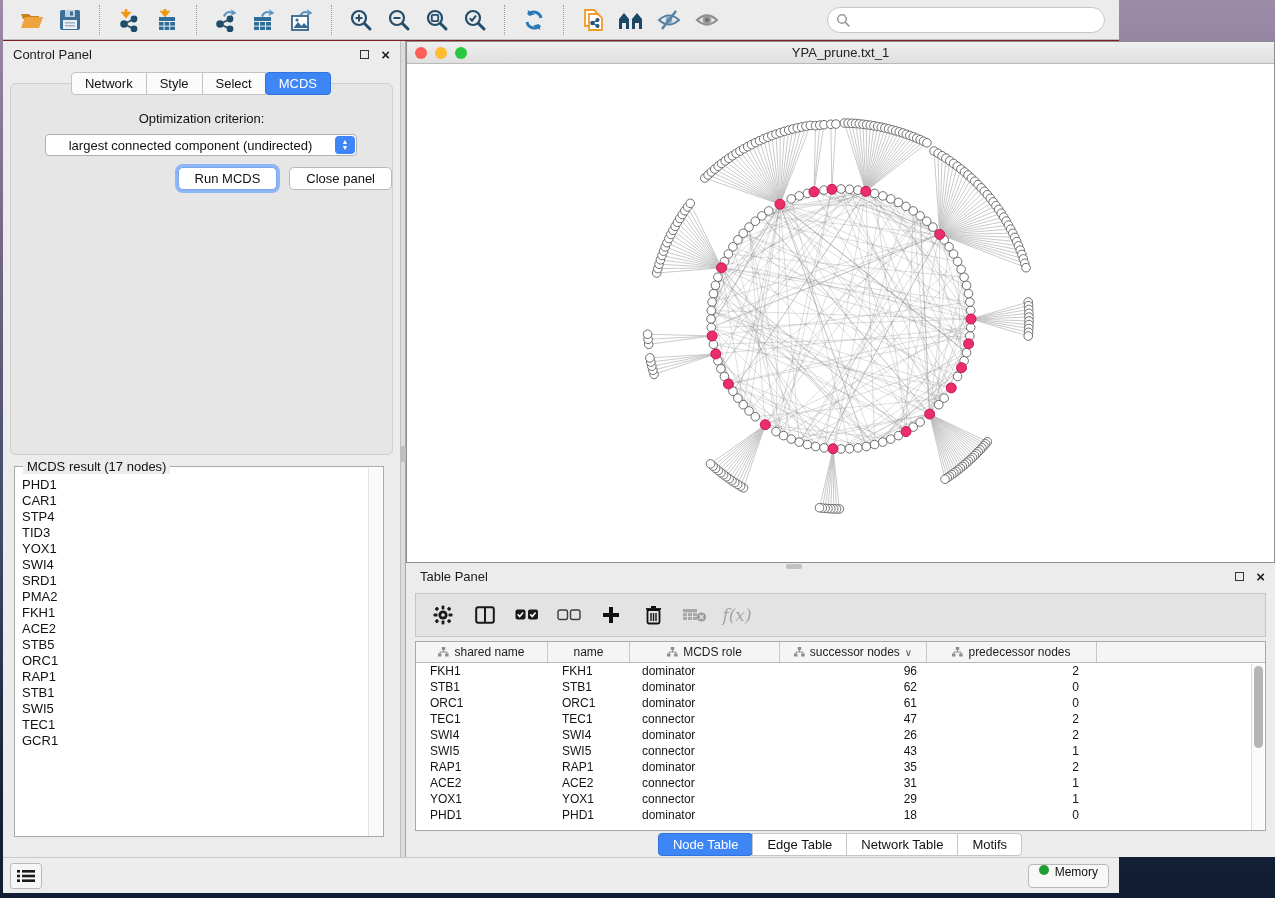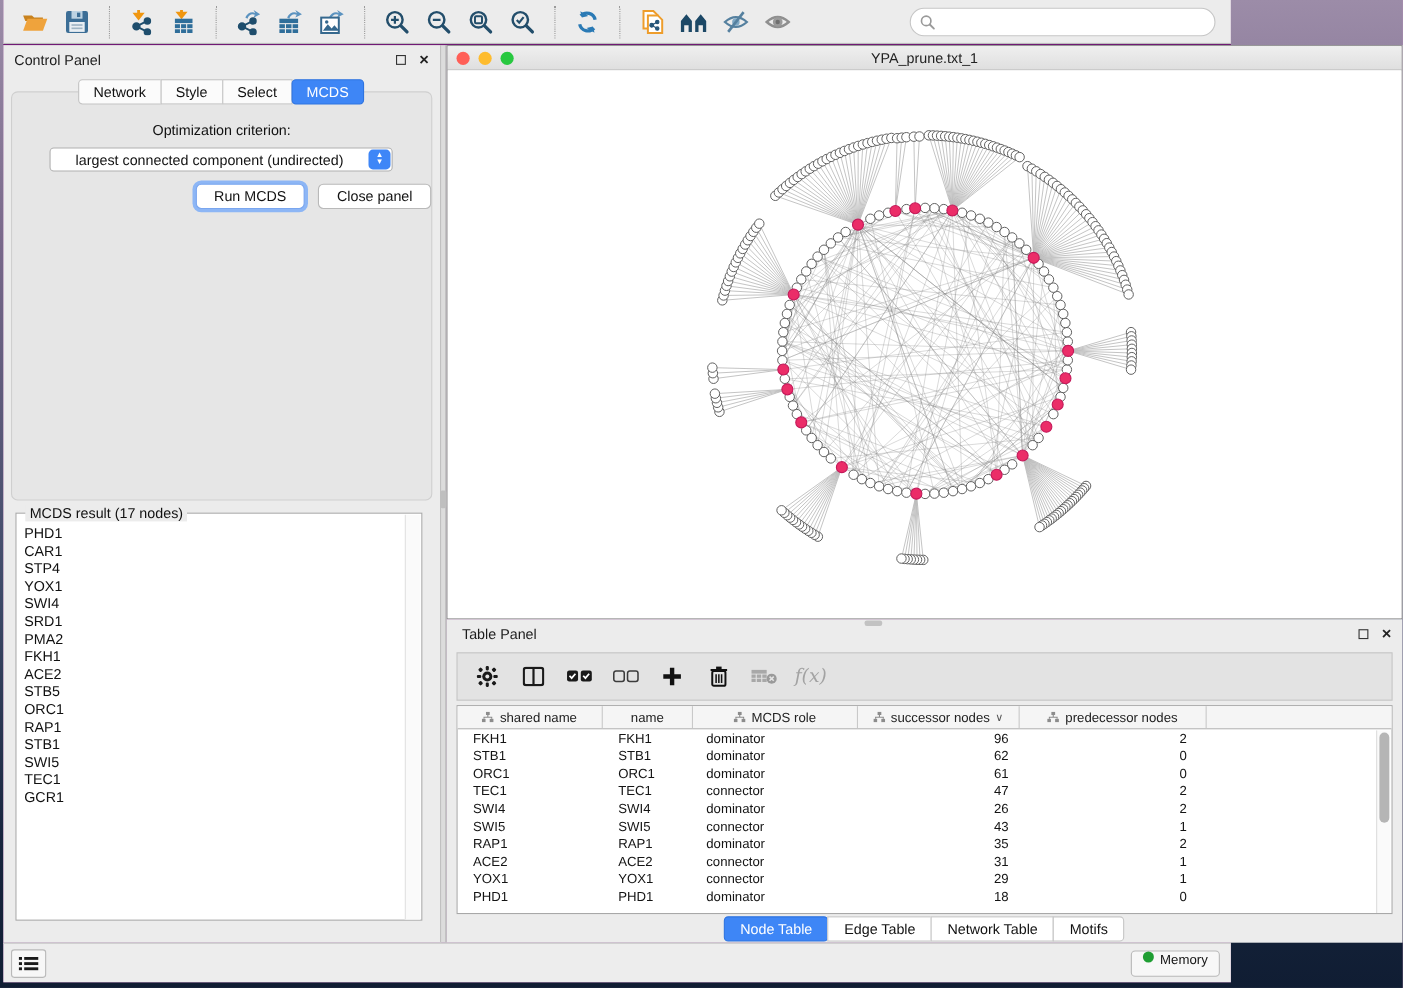--- a/index.html
+++ b/index.html
@@ -1,19 +1,19 @@
 <!DOCTYPE html>
 <html><head>
 <meta charset="utf-8">
 <style>
   * { margin:0; padding:0; box-sizing:border-box; }
   html,body { width:1275px; height:898px; overflow:hidden;
     font-family:"Liberation Sans", sans-serif;
     background:linear-gradient(180deg,#9c8ca8 0%,#78688a 25%,#3d4a68 60%,#17253e 85%,#101d33 100%); }
-  .window { position:absolute; left:3px; top:0; width:1116px; height:893px; background:#701a75; }
+  .window { position:absolute; left:3px; top:0; width:1116px; height:893px; background:#7f1d1d; }
 
   
   .toolbar { position:absolute; left:0; top:0; width:100%; height:40px; background:#ececec;
     border-bottom:1px solid #bdbdbd; display:flex; align-items:center; }
   .tb-group { display:flex; align-items:center; padding:0 10px; height:30px; }
   .tb-sep { width:1px; height:30px; border-left:1px dotted #9a9a9a; }
   .tb-btn { width:38px; height:30px; display:flex; align-items:center; justify-content:center; cursor:pointer; }
   .search-wrap { position:absolute; right:14px; top:7px; width:278px; height:26px; background:#fff;
     border:1px solid #c6c6c6; border-radius:13px; display:flex; align-items:center; padding-left:8px; }
   .search-wrap input { border:none; outline:none; flex:1; height:20px; font-size:13px; background:transparent; }
@@ -301,20 +301,21 @@
         <button class="mac-btn focused">Run MCDS</button>
         <button class="mac-btn">Close panel</button>
       </div>
     </div>
     <div class="result-group">
       <span class="result-legend">MCDS result (17 nodes)</span>
       <div class="result-list" id="mcds-list">
           <div>PHD1</div>
           <div>CAR1</div>
           <div>STP4</div>
+          <div>TID3</div>
           <div>YOX1</div>
           <div>SWI4</div>
           <div>SRD1</div>
           <div>PMA2</div>
           <div>FKH1</div>
           <div>ACE2</div>
           <div>STB5</div>
           <div>ORC1</div>
           <div>RAP1</div>
           <div>STB1</div>

